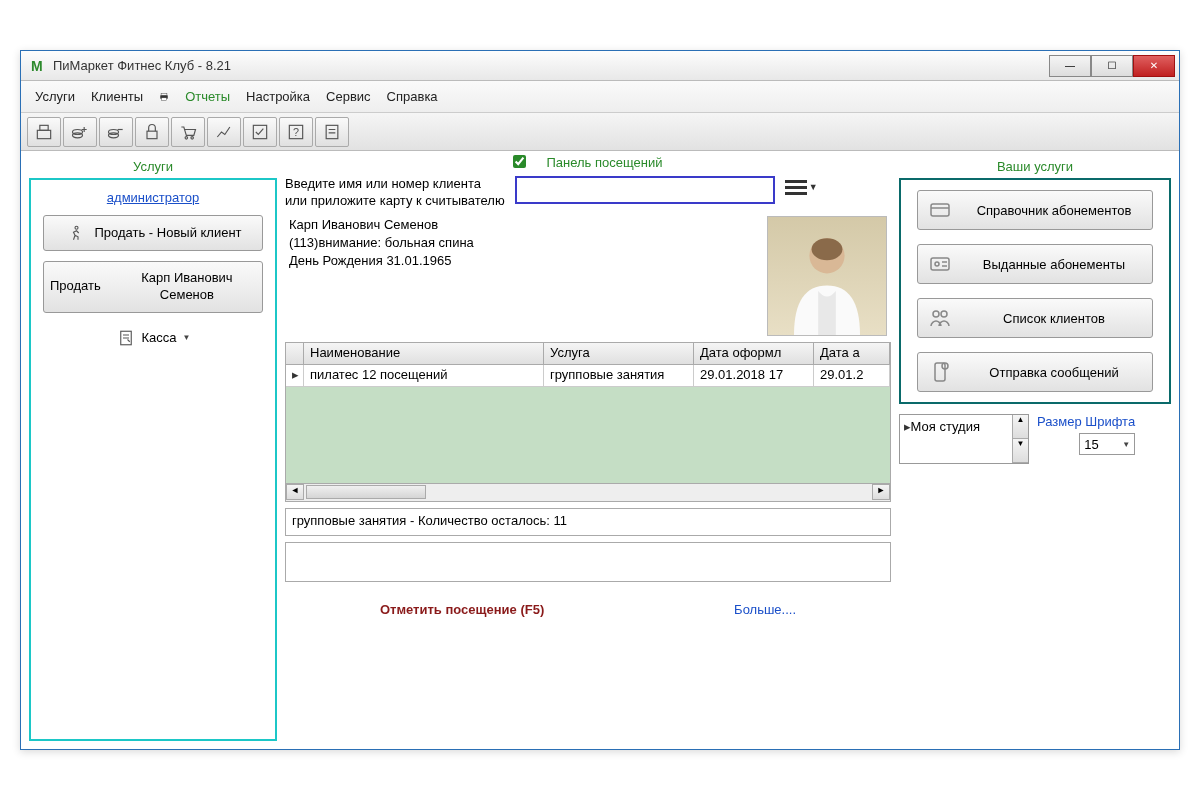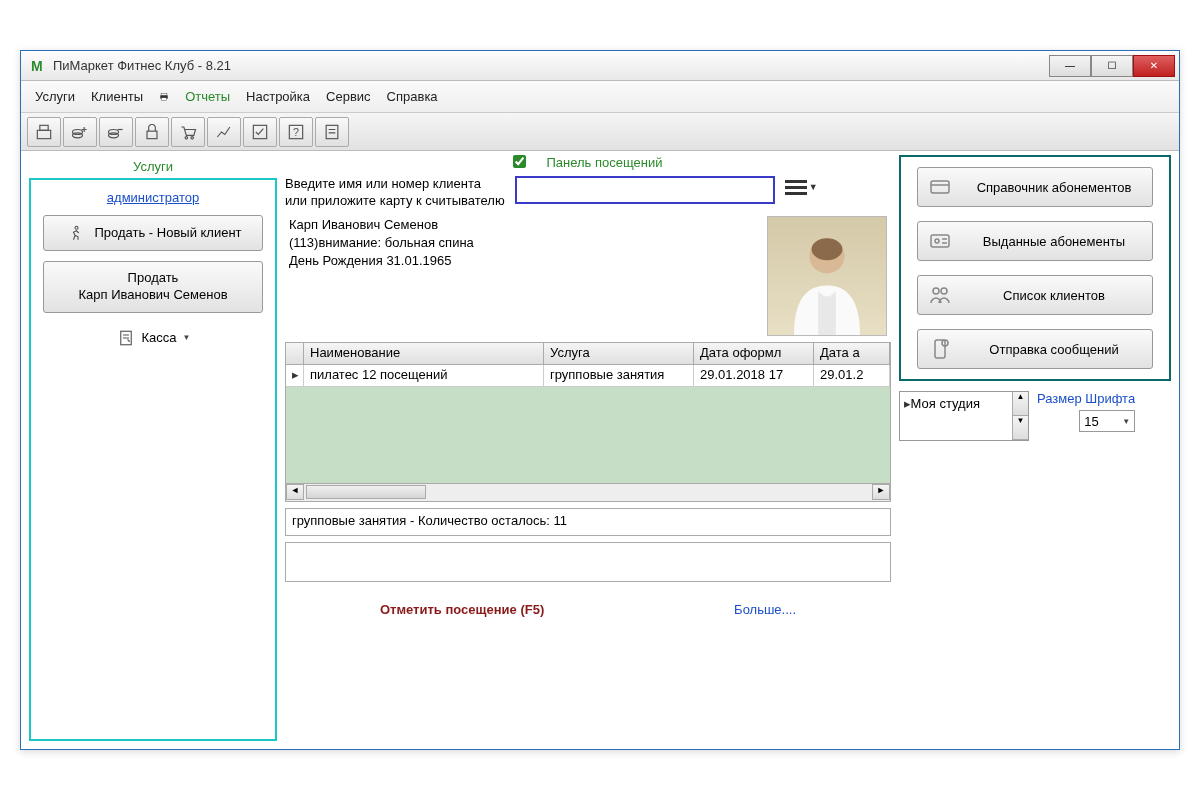--- a/index.html
+++ b/index.html
@@ -178,21 +178,21 @@
         <a class="admin-link">администратор</a>
         <div class="big-btn">
           <span class="ic">
               <svg viewBox="0 0 24 24" width="22" height="18" stroke="#555" fill="none" stroke-width="1.5">
                 <circle cx="14" cy="5" r="2"></circle>
                 <path d="M10 21l2-6 4 2v4M12 15l-2-4 4-2 3 3"></path>
               </svg>
             </span>
           <span>Продать - Новый клиент</span>
         </div>
-        <div class="big-btn" style="flex-direction:column;gap:0">
+        <div class="big-btn" style="flex-direction:row;gap:17px">
           <span>Продать</span>
           <span>Карп Иванович Семенов</span>
         </div>
         <div class="kassa-row">
           <span class="ic"><svg viewBox="0 0 24 24" width="20" height="18" stroke="#555" fill="none" stroke-width="1.5">
                 <rect x="5" y="3" width="14" height="18"></rect>
                 <path d="M8 8h8M8 12h8 M14 14l3 3"></path>
               </svg></span>
           <span>Касса</span>
           <span class="tri">▼</span>
@@ -260,20 +260,21 @@
       </div>
       <div class="status-box">групповые занятия - Количество осталось: 11</div>
       <div class="empty-box"></div>
       <div class="bottom-links">
         <span class="mark-visit">Отметить посещение (F5)</span>
         <span class="more-link">Больше....</span>
       </div>
     </div>
 
     <div class="right-panel">
+      <div class="section-label">Ваши услуги</div>
       <div class="right-box">
         <div class="svc-btn">
           <span class="ic">
               <svg viewBox="0 0 24 24" stroke="#888" fill="none" stroke-width="1.5">
                 <rect x="3" y="6" width="18" height="12" rx="2"></rect>
                 <path d="M3 10h18"></path>
               </svg>
             </span>
           <span class="txt">Справочник абонементов</span>
         </div>

